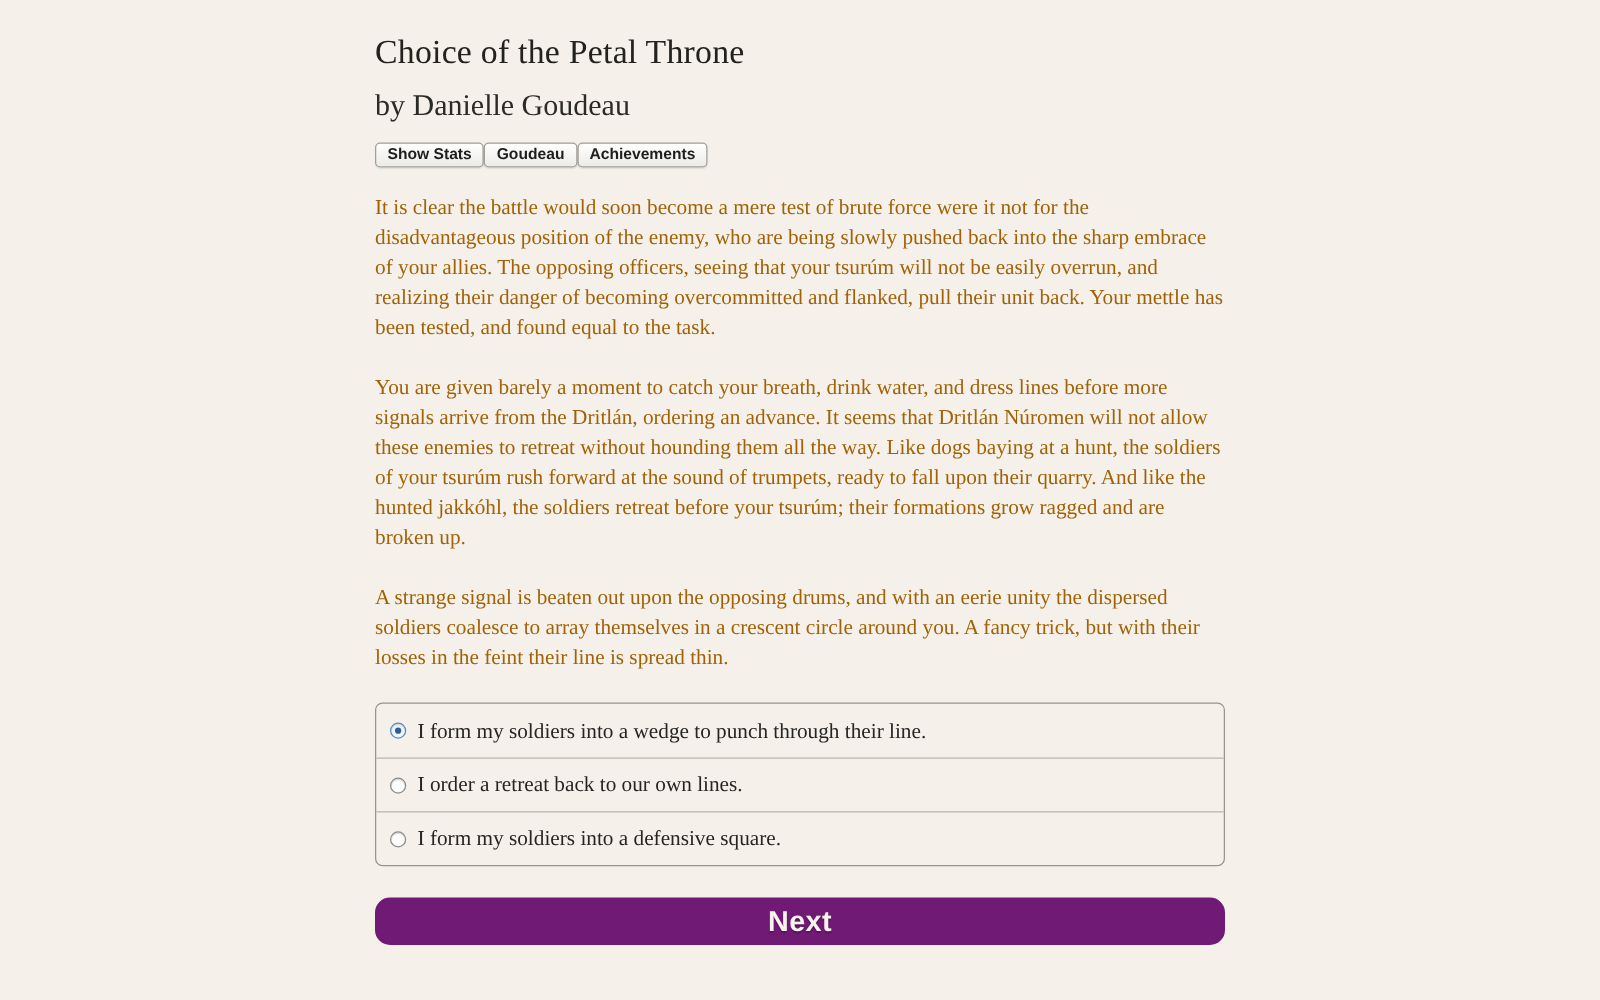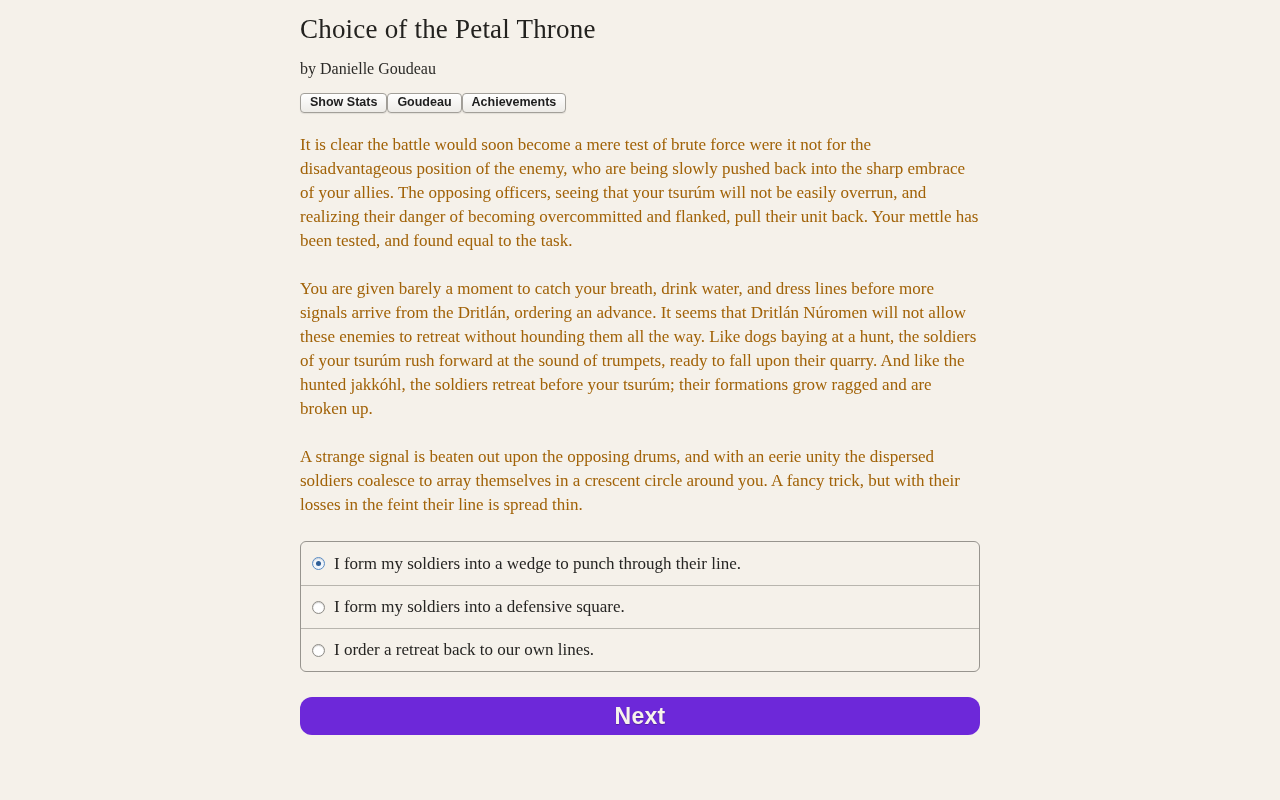--- a/index.html
+++ b/index.html
@@ -7,31 +7,31 @@
   html, body { width: 1280px; height: 800px; }
   body {
     background: #f5f1ea;
     font-family: "Liberation Serif", "DejaVu Serif", serif;
     color: #262523;
     overflow: hidden;
   }
   .page {
     width: 680px;
     margin: 0 auto;
-    padding-top: 14px;
+    padding-top: 26px;
   }
   h1.game-title {
     font-size: 27px;
     font-weight: normal;
     color: #23221f;
     letter-spacing: 0.2px;
     margin-bottom: 15px;
   }
   .byline {
-    font-size: 16px;
+    font-size: 24px;
     color: #2b2a27;
     margin-bottom: 15px;
   }
   .toolbar {
     display: flex;
     gap: 0;
     margin-bottom: 20px;
     font-family: "Liberation Sans", "DejaVu Sans", sans-serif;
   }
   .toolbar button {
@@ -98,21 +98,21 @@
     font-size: 17px;
     color: #262523;
   }
   .next-button {
     display: block;
     width: 100%;
     height: 38px;
     margin-top: 25px;
     border: none;
     border-radius: 12px;
-    background: #6d28d9;
+    background: #701a75;
     color: #f7f3ec;
     font-family: "Liberation Sans", "DejaVu Sans", sans-serif;
     font-size: 23px;
     font-weight: bold;
     letter-spacing: 0.3px;
     cursor: pointer;
     text-shadow: 0 1px 1px rgba(0,0,0,0.25);
   }
 </style>
 </head>
@@ -136,23 +136,23 @@
     <p>A strange signal is beaten out upon the opposing drums, and with an eerie unity the dispersed soldiers coalesce to array themselves in a crescent circle around you. A fancy trick, but with their losses in the feint their line is spread thin.</p>
   </div>
 
   <div class="choice-box">
     <div class="choice-row">
       <span class="radio checked"></span>
       <span class="choice-label">I form my soldiers into a wedge to punch through their line.</span>
     </div>
     <div class="choice-row">
       <span class="radio"></span>
-      <span class="choice-label">I form my soldiers into a defensive square.</span>
+      <span class="choice-label">I order a retreat back to our own lines.</span>
     </div>
     <div class="choice-row">
       <span class="radio"></span>
-      <span class="choice-label">I order a retreat back to our own lines.</span>
+      <span class="choice-label">I form my soldiers into a defensive square.</span>
     </div>
   </div>
 
   <button type="button" class="next-button">Next</button>
 
 </div>
 
 </body></html>

